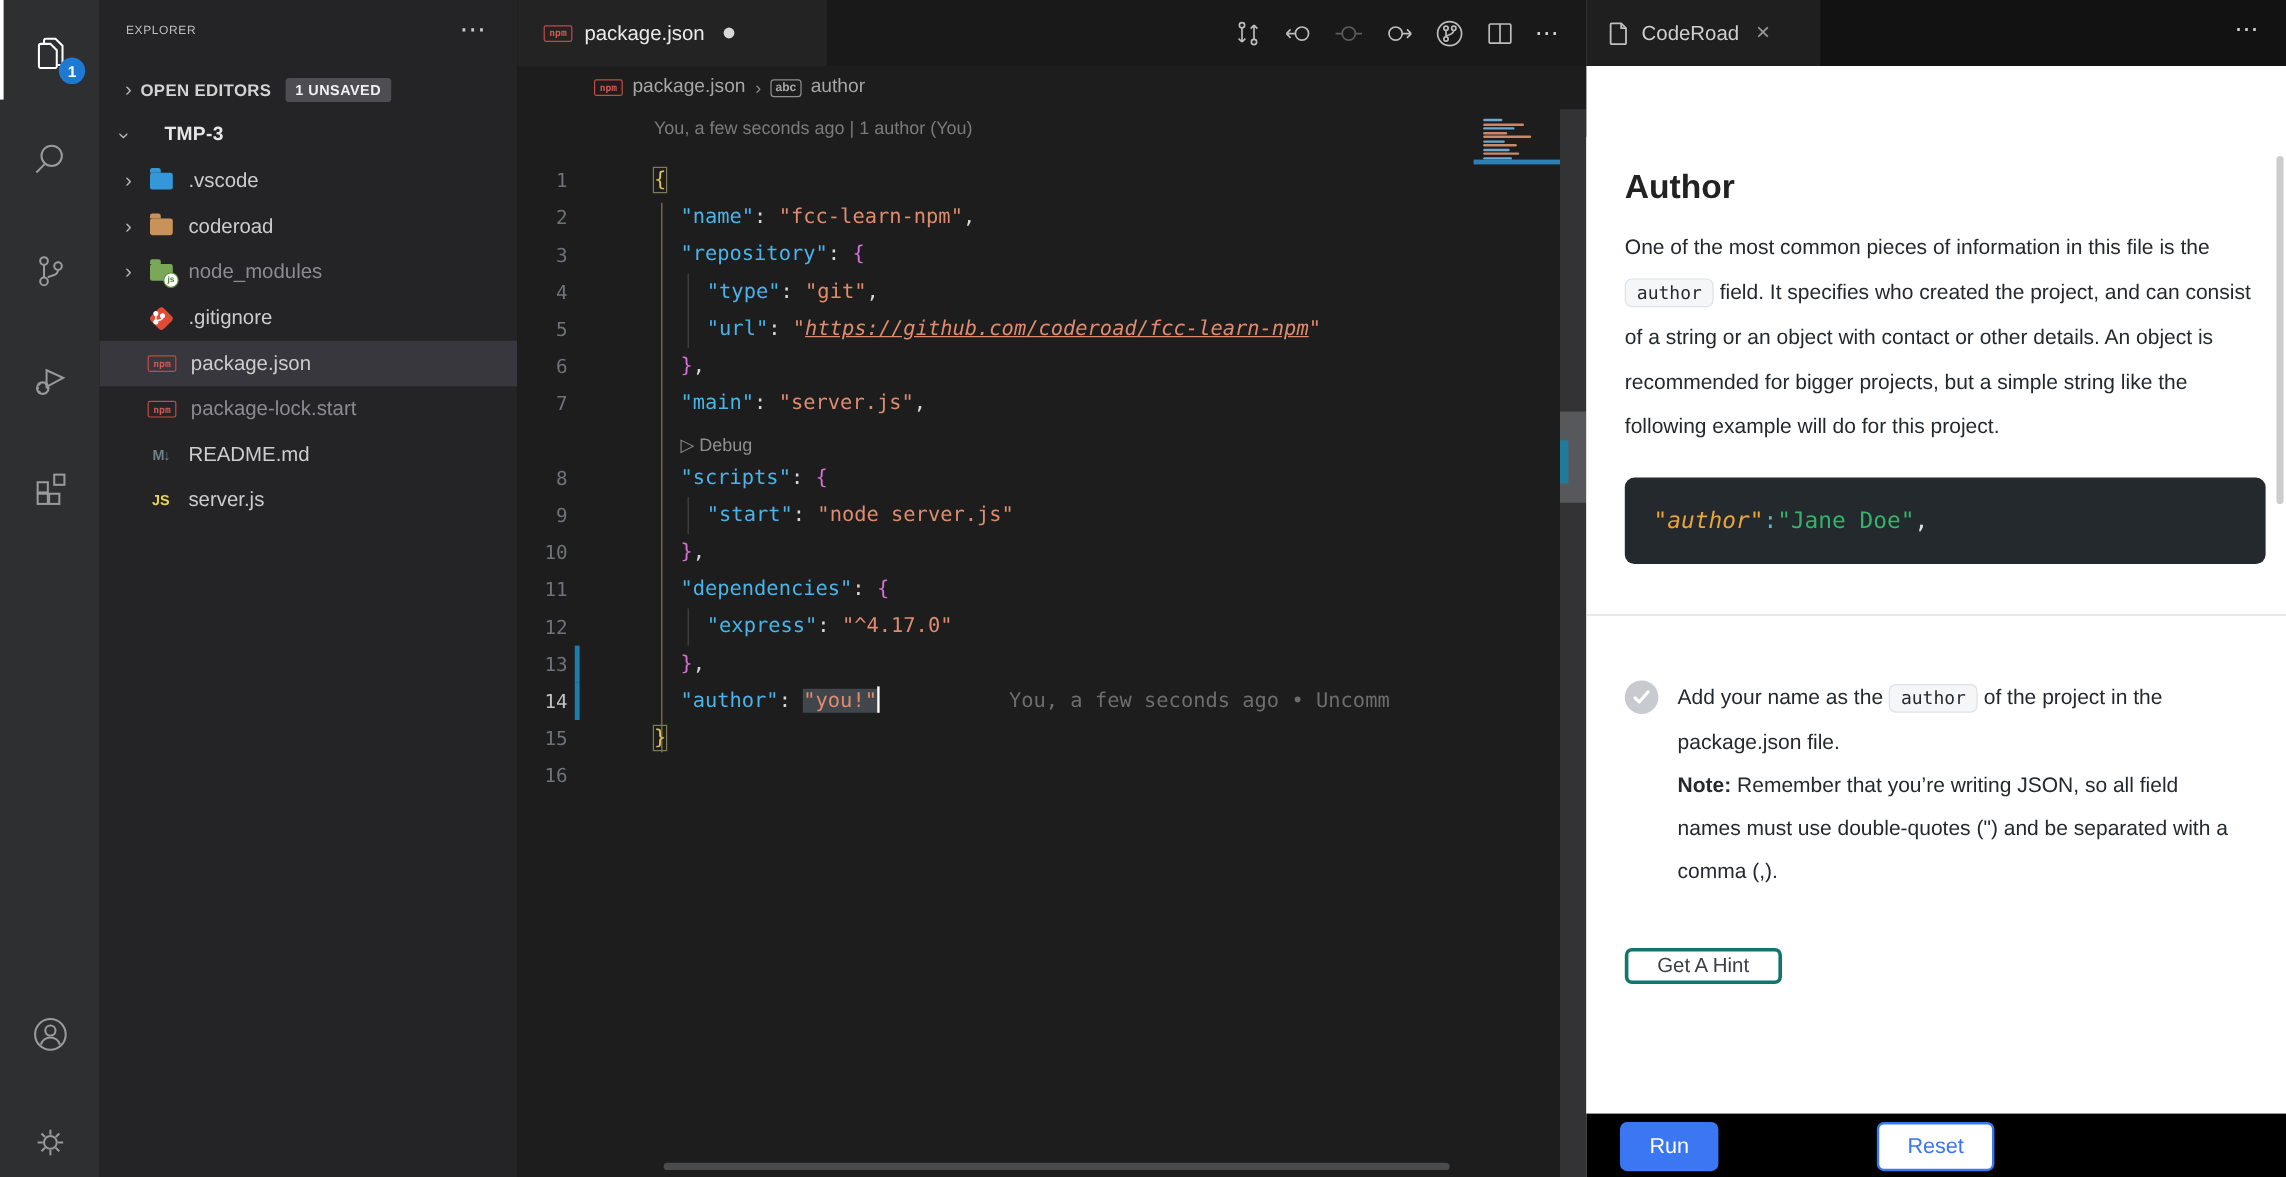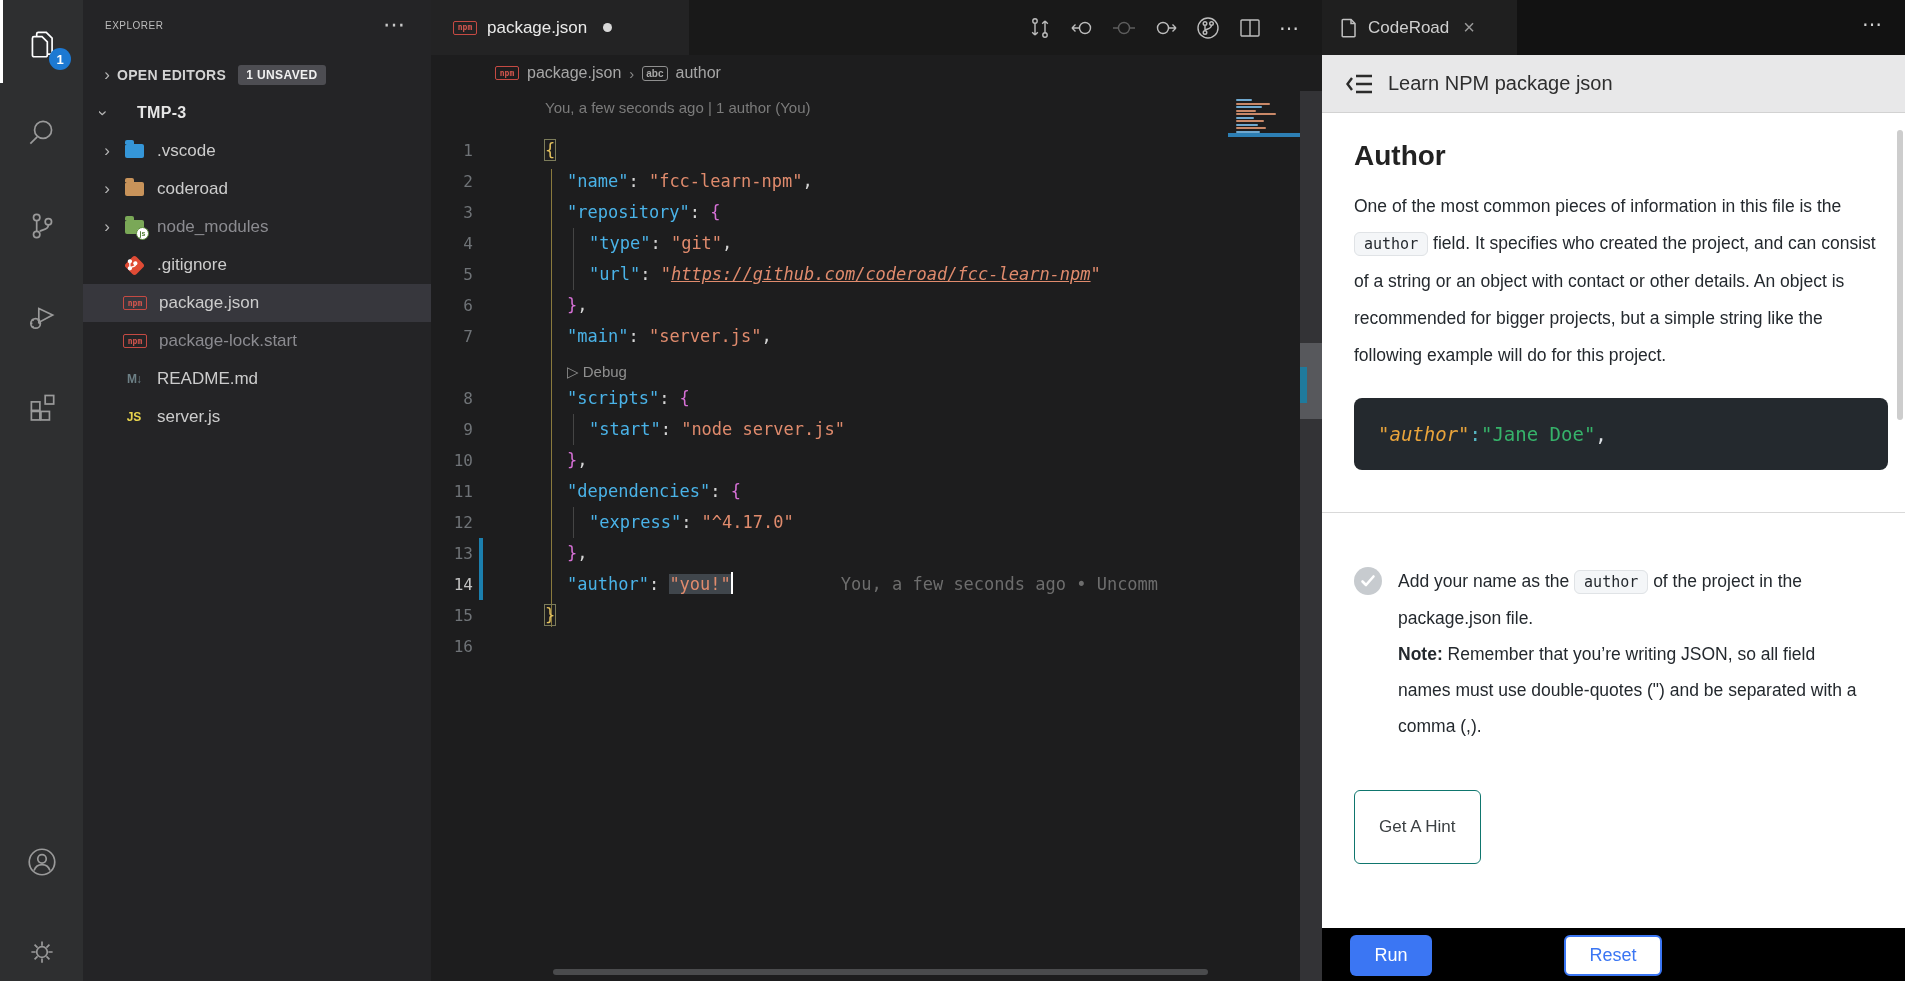--- a/index.html
+++ b/index.html
@@ -125,22 +125,22 @@
     font-family:"DejaVu Sans Mono",monospace; font-size:19px; }
   .cb-key { color:var(--codeblock_key_orange,#e9a43b); font-style:italic; }
   .cb-colon { color:var(--codeblock_colon_teal,#56b6c2); }
   .cb-val { color:var(--codeblock_value_green,#36b36a); }
   .cb-plain { color:#dde1e5; }
   .cr-divider { margin:42px 0 0 -32px; width:583px; height:1px; background:#d9d9d9; }
   .cr-task { margin-top:50px; display:flex; gap:16px; }
   .check-circle { flex:none; width:28px; height:28px; border-radius:50%; background:#c7cbcf;
     display:flex; align-items:center; justify-content:center; margin-top:4px; }
   .task-text { width:468px; font-size:17.5px; line-height:36px; }
-  .cr-hint-btn { margin-top:46px; background:#fff; border:1px solid #0f766e; border-radius:6px;
-    padding:26px 24px; font-size:17px; color:#3c4043; cursor:pointer; }
+  .cr-hint-btn { margin-top:46px; background:#fff; border:3px solid #0f766e; border-radius:6px;
+    padding:2px 24px; font-size:17px; color:#3c4043; cursor:pointer; }
   .cr-footer { position:absolute; left:0; top:928px; width:583px; height:53px; background:#000000; }
   .btn-run { position:absolute; left:28px; top:7px; width:82px; height:41px; background:var(--accent_blue,#3b76f3);
     color:#fff; border:none; border-radius:6px; font-size:18px; cursor:pointer; }
   .btn-reset { position:absolute; left:242px; top:7px; width:98px; height:41px; background:#fff;
     color:var(--accent_blue,#3b76f3); border:2px solid var(--accent_blue,#3b76f3); border-radius:6px; font-size:18px; cursor:pointer; }
   .cr-scroll-thumb { position:absolute; right:2px; top:130px; width:6px; height:290px; background:#cdcdcd; border-radius:3px; cursor:grab; }
 </style>
 </head>
 <body>
 
@@ -380,26 +380,20 @@
         <svg width="18" height="20" viewBox="0 0 18 20" fill="none" stroke="#c0c0c0" stroke-width="1.5">
           <path d="M3 1.5h8l4 4V18a.8.8 0 0 1-.8.8H3A.8.8 0 0 1 2.2 18V2.3A.8.8 0 0 1 3 1.5z"></path>
             <path d="M11 1.5v4h4"></path>
         </svg>
         <span class="cr-tab-label">CodeRoad</span>
         <span class="cr-close">×</span>
       </div>
       <span class="cr-more">⋯</span>
     </div>
 
-    <div class="cr-header">
-      <svg width="28" height="26" viewBox="0 0 28 26" fill="none" stroke="#2b2b2b" stroke-width="2.4">
-        <path d="M10 5h16 M10 13h16 M10 21h16 M6 7l-4.5 6L6 19"></path>
-      </svg>
-      <span class="cr-title">Learn NPM package json</span>
-    </div>
 
     <div class="cr-content">
       <div class="cr-heading">Author</div>
       <div class="cr-para" id="cr-intro">One of the most common pieces of information in this file is the <span class="chip">author</span> field. It specifies who created the project, and can consist of a string or an object with contact or other details. An object is recommended for bigger projects, but a simple string like the following example will do for this project.</div>
       <div class="cr-codeblock" id="cr-codeblock">
           <span class="cb-key">"author"</span>
           <span class="cb-colon">:</span>
           <span class="cb-plain"> </span>
           <span class="cb-val">"Jane Doe"</span>
           <span class="cb-plain">,</span>

